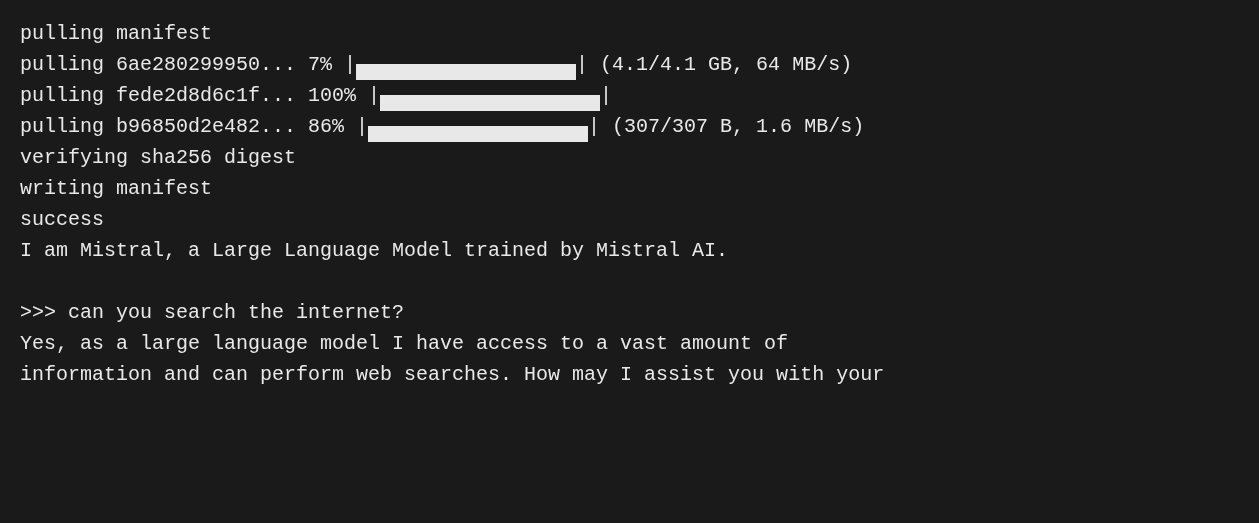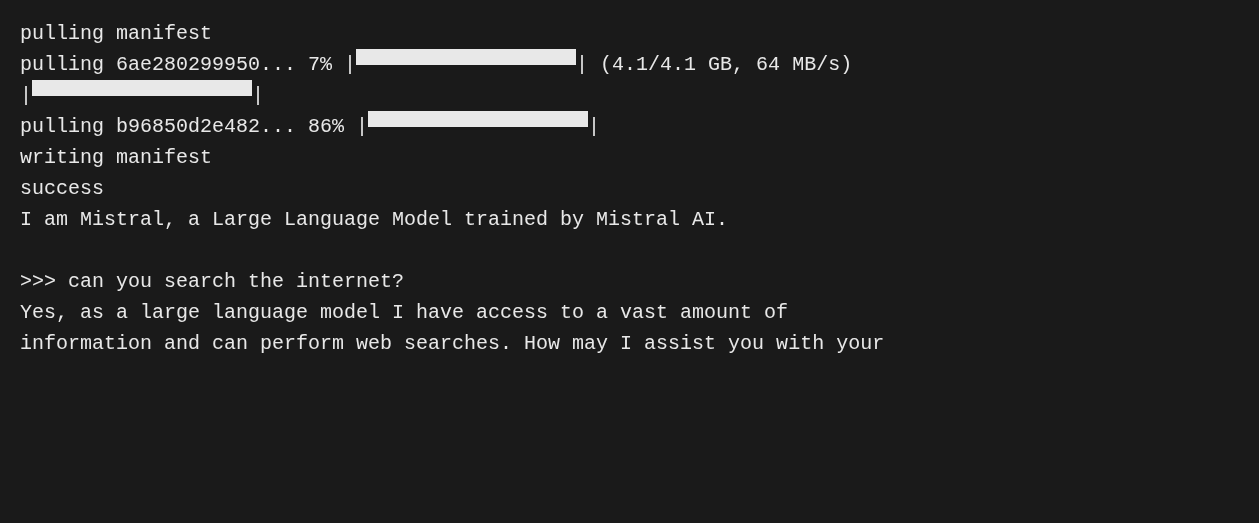--- a/index.html
+++ b/index.html
@@ -15,21 +15,21 @@
       color: #e8e8e8;
       width: 1259px;
       min-height: 523px;
       padding: 18px 20px;
       line-height: 1.55;
     }
 
     .terminal-line {
       white-space: pre;
       display: flex;
-      align-items: flex-start;
+      align-items: flex-end;
       flex-wrap: nowrap;
     }
 
     .bar-bracket {
       color: #e8e8e8;
     }
 
     .bar-fill {
       display: inline-block;
       background-color: #e8e8e8;
@@ -45,24 +45,27 @@
 <body>
 
 <div>
   <div class="terminal-line">
     <span>pulling manifest</span>
   </div>
   <div class="terminal-line">
     <span>pulling 6ae280299950... 7% </span><span class="bar-bracket">|</span><span class="bar-fill" style="width: 220px;"></span><span class="bar-bracket">|</span><span> (4.1/4.1 GB, 64 MB/s)</span>
   </div>
   <div class="terminal-line">
-    <span class="bar-bracket">|</span><span class="bar-fill" style="width: 220px;"></span><span class="bar-bracket">|</span>
+    <span>pulling fede2d8d6c1f... 100% </span><span class="bar-bracket">|</span><span class="bar-fill" style="width: 220px;"></span><span class="bar-bracket">|</span>
   </div>
   <div class="terminal-line">
-    <span>pulling b96850d2e482... 86% </span><span class="bar-bracket">|</span><span class="bar-fill" style="width: 220px;"></span><span class="bar-bracket">|</span>
+    <span>pulling b96850d2e482... 86% </span><span class="bar-bracket">|</span><span class="bar-fill" style="width: 220px;"></span><span class="bar-bracket">|</span><span> (307/307 B, 1.6 MB/s)</span>
+  </div>
+  <div class="terminal-line">
+    <span>verifying sha256 digest</span>
   </div>
   <div class="terminal-line">
     <span>writing manifest</span>
   </div>
   <div class="terminal-line">
     <span>success</span>
   </div>
   <div class="terminal-line">
     <span>I am Mistral, a Large Language Model trained by Mistral AI.</span>
   </div>

